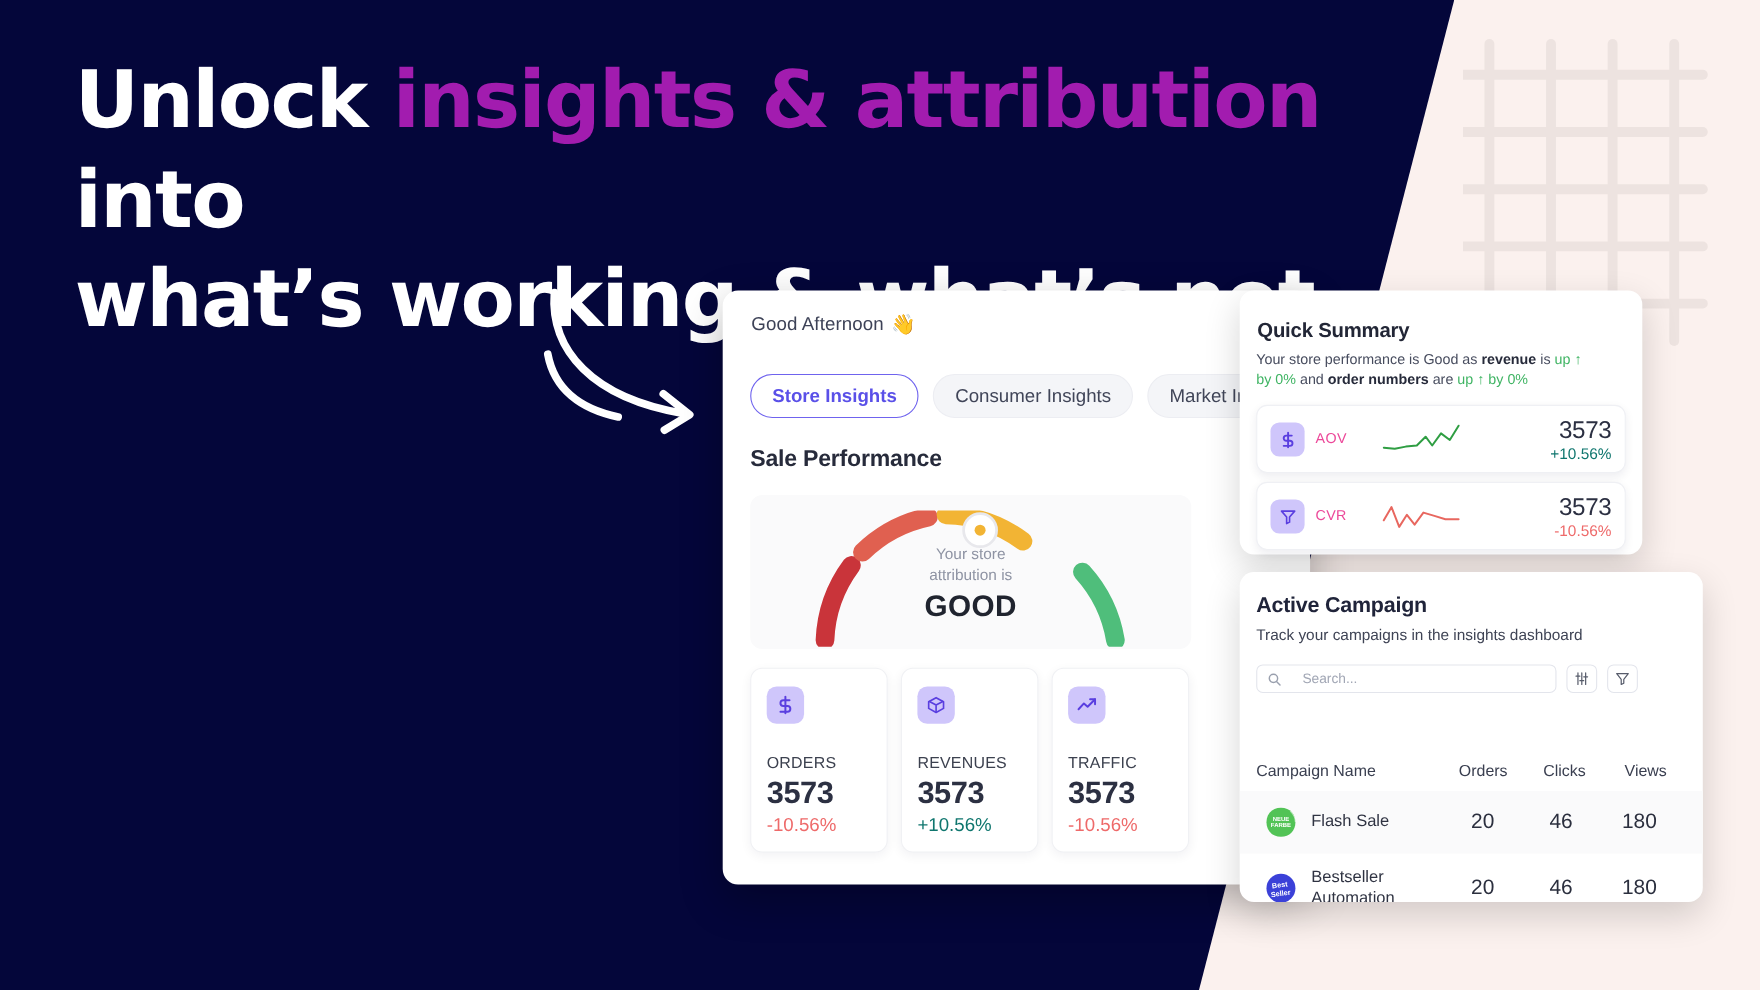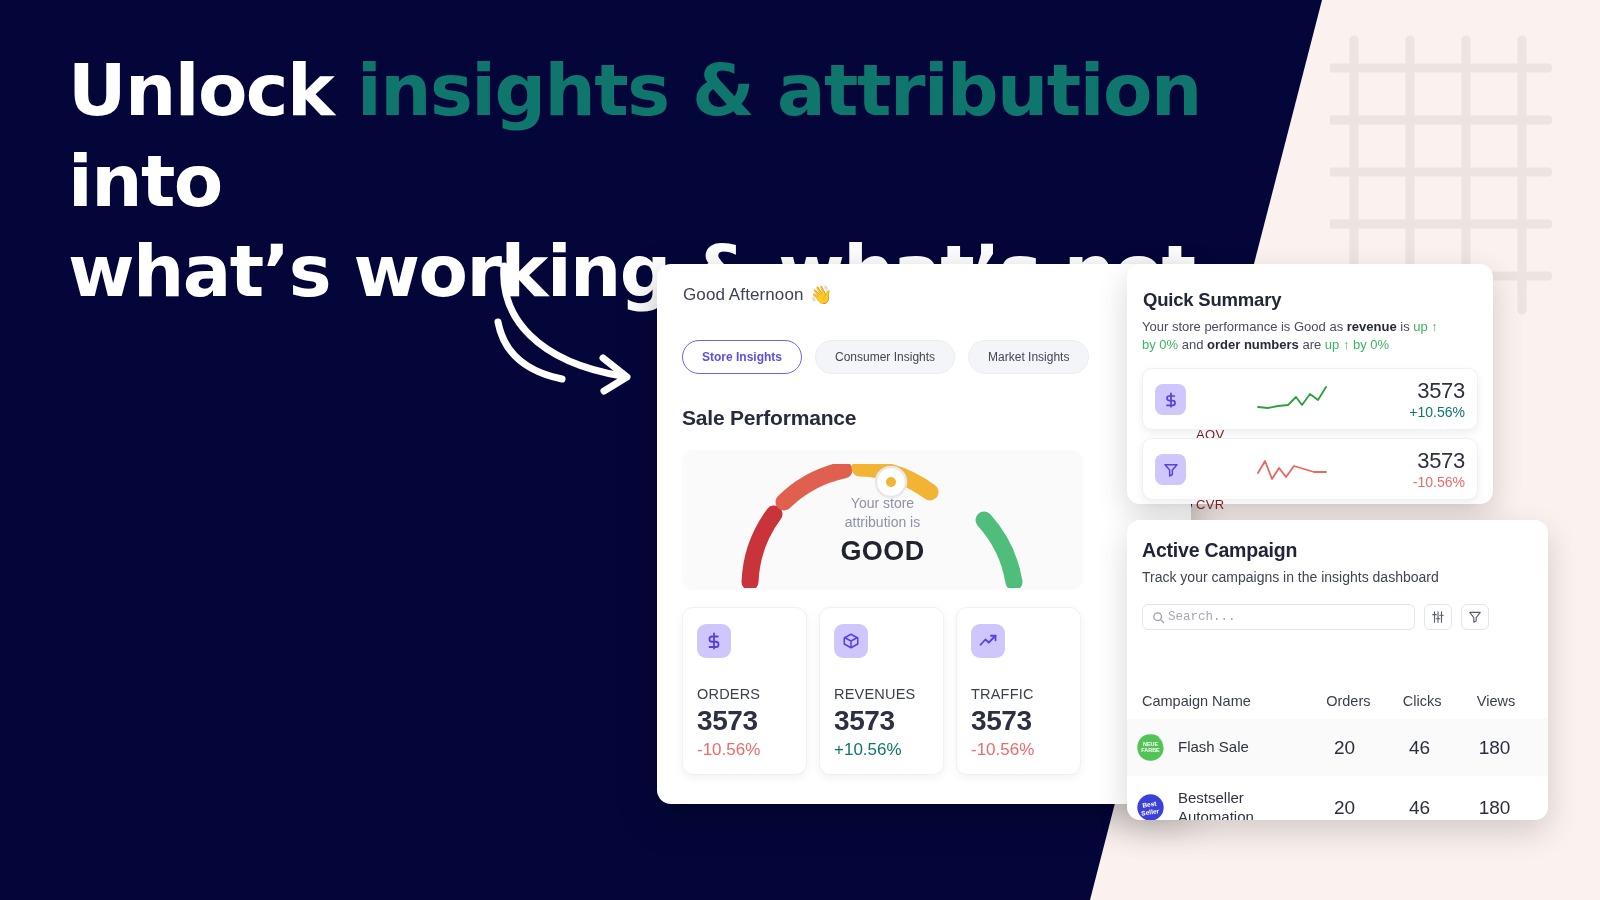--- a/index.html
+++ b/index.html
@@ -23,42 +23,42 @@
   
   #headline {
     position:absolute; left:68px; top:45px; width:1180px;
     color:#FFFFFF;
     font-family:"DejaVu Sans", sans-serif;
     font-weight:700;
     font-size:72px;
     line-height:1.26;
     letter-spacing:-1.5px;
   }
-  #headline .hl { color:#0f766e;margin-top:20px; }
+  #headline .hl { color:#a21caf;margin-top:20px; }
 
   
   #arrow { position:absolute; left:470px; top:258px; width:180px; height:140px; }
 
   
   #main-card {
     position:absolute; left:657px; top:264px; width:534px; height:540px;
     background:#FFFFFF; border-radius:14px;
     box-shadow:0 14px 38px rgba(0,0,0,.28);
     overflow:hidden;
   }
   .greeting {
     position:absolute; left:26px; top:20px;
     font-size:17px; color:#3D4257; letter-spacing:.1px;
     display:flex; align-items:center; gap:7px;
   }
   .wave { font-size:18px; }
 
   .tabs { position:absolute; left:25px; top:76px; display:flex; gap:13px; }
   .tab {
-    border-radius:22px; padding:9px 19px; font-size:12px;
+    border-radius:22px; padding:9px 19px; font-size:17px;
     background:#F4F5F8; color:#404558; border:1px solid #ECEDF2;
     white-space:nowrap;
   }
   .tab.active {
     background:#FFFFFF; color:#5A50E8; border:1.6px solid #6F63EE;
     font-weight:600;
   }
 
   .section-title {
     position:absolute; left:25px; top:142px;
@@ -113,50 +113,50 @@
     background:#FFFFFF; border:1px solid #EFF0F4; border-radius:10px;
     box-shadow:0 3px 9px rgba(20,20,60,.07);
   }
   #qs-row-aov { top:104px; }
   #qs-row-cvr { top:174px; }
   .qs-ico {
     position:absolute; left:12px; top:15px; width:31px; height:31px;
     border-radius:8px; background:#CFC6FB;
     display:flex; align-items:center; justify-content:center; color:#5A3FE0;
   }
-  .qs-name { position:absolute; left:53px; top:22px; font-size:13px; color:#7f1d1d; letter-spacing:.3px;margin-top:36px; }
+  .qs-name { position:absolute; left:53px; top:22px; font-size:13px; color:#ec4899; letter-spacing:.3px; }
   .qs-spark { position:absolute; left:113px; top:14px; width:85px; height:34px; }
   .qs-val { position:absolute; right:12px; top:9px; text-align:right; font-size:22px; color:#2C3042; letter-spacing:-.3px; }
   .qs-delta { position:absolute; right:12px; top:35px; text-align:right; font-size:14px; }
 
   
   #camp-card {
     position:absolute; left:1127px; top:520px; width:421px; height:300px;
     background:#FFFFFF; border-radius:13px;
     box-shadow:0 12px 32px rgba(0,0,0,.16);
     overflow:hidden;
   }
   .ac-title { position:absolute; left:15px; top:19px; font-size:19.5px; font-weight:700; color:#20243A; letter-spacing:-.2px; }
   .ac-sub { position:absolute; left:15px; top:49px; font-size:14px; color:#3F4455; }
   .ac-searchbar { position:absolute; left:15px; top:84px; display:flex; gap:9px; align-items:center; }
   .ac-search {
     width:273px; height:26px; border:1px solid #E3E5EC; border-radius:6px;
-    display:flex; align-items:center; gap:3px; padding:0 9px;
-    font-size:12.5px; color:#A2A7B5; background:#fff;font-family:Liberation Mono, monospace;
+    display:flex; align-items:center; gap:19px; padding:0 9px;
+    font-size:12.5px; color:#A2A7B5; background:#fff;
   }
   .ac-iconbtn {
     width:28px; height:26px; border:1px solid #E3E5EC; border-radius:6px;
     display:flex; align-items:center; justify-content:center; background:#fff; color:#575C6B;
   }
   .ac-table { position:absolute; left:0; top:128px; width:100%;margin-top:45px; }
   .ac-head { display:flex; padding:0 15px 10px 15px; }
   .ac-head div { font-size:14.5px; color:#3A3F50; }
   .c-name { width:172px; }
   .c-num { width:75px; text-align:center; }
-  .ac-row { display:flex; align-items:center; padding:13px 8px; }
+  .ac-row { display:flex; align-items:center; padding:13px 22px; }
   .ac-row.alt { background:#FAFAFB; }
   .ac-row .c-name { display:flex; align-items:center; gap:12px; }
   .ac-row .c-name span.t { font-size:15px; color:#2F3342; line-height:1.25; }
   .ac-row .c-num { font-size:19px; color:#2B2F3E; }
   .badge { width:31px; height:31px; flex:0 0 31px; }
 </style>
 </head>
 <body>
 
 <div id="bg-root">

